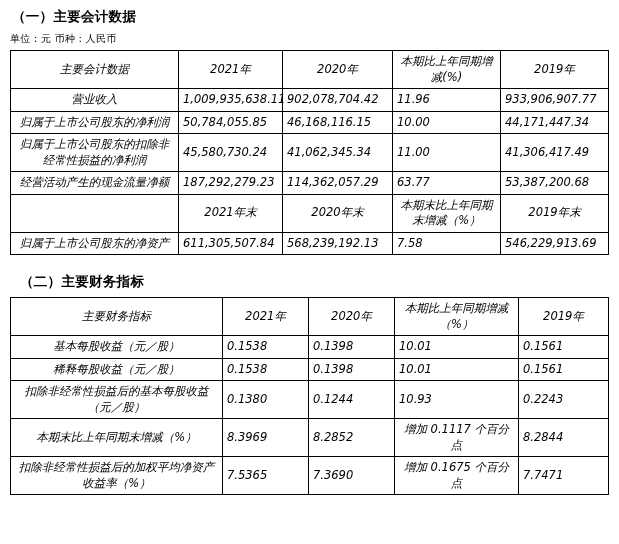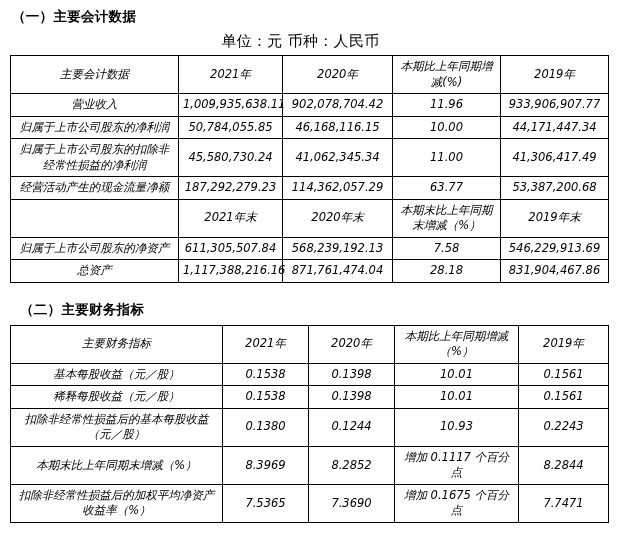--- a/index.html
+++ b/index.html
@@ -21,42 +21,42 @@
     box-sizing: border-box;
     padding: 6px 26px 0 10px;
   }
   .section-heading {
     font-size: 13.5px;
     font-weight: bold;
     margin: 2px 0 6px 2px;
     letter-spacing: 0.3px;
   }
   .unit-line {
-    text-align: center;
-    font-size: 15px;
+    text-align: left;
+    font-size: 10px;
     margin: 0 2px 4px 0;
     letter-spacing: 0.3px;
   }
   table.fin {
     border-collapse: collapse;
     width: 598px;
     table-layout: fixed;
     margin: 0;
     font-style: italic;
   }
   table.fin td, table.fin th {
     border: 1px solid #000000;
     padding: 3px 4px;
     font-size: 11.5px;
     font-weight: normal;
     vertical-align: middle;
     line-height: 1.35;
   }
   .c-center { text-align: center; }
-  .c-right  { text-align: center; }
+  .c-right  { text-align: left; }
   .c-left   { text-align: center; }
   .hdr { text-align: center; }
   .spacer-18 { height: 18px; }
   .sec2-heading {
     font-size: 13.5px;
     font-weight: bold;
     margin: 0 0 6px 10px;
     letter-spacing: 0.3px;
   }
 </style>
@@ -120,27 +120,20 @@
         <td class="hdr">本期末比上年同期末增减（%）</td>
         <td class="hdr">2019年末</td>
       </tr>
       <tr>
         <td class="c-left">归属于上市公司股东的净资产</td>
         <td class="c-right">611,305,507.84</td>
         <td class="c-right">568,239,192.13</td>
         <td class="c-right">7.58</td>
         <td class="c-right">546,229,913.69</td>
       </tr>
-      <tr>
-        <td class="c-left">总资产</td>
-        <td class="c-right">1,117,388,216.16</td>
-        <td class="c-right">871,761,474.04</td>
-        <td class="c-right">28.18</td>
-        <td class="c-right">831,904,467.86</td>
-      </tr>
     </tbody>
   </table>
 
   <div class="spacer-18"></div>
 
   <div class="sec2-heading">（二）主要财务指标</div>
 
   <table class="fin">
     <colgroup>
       <col style="width:212px">

